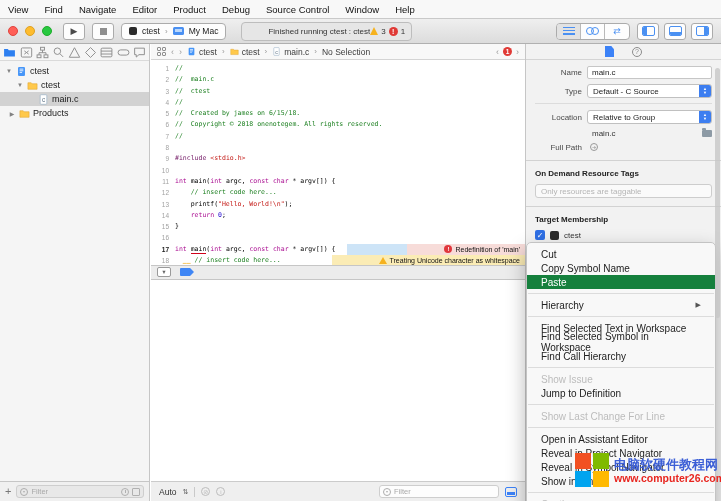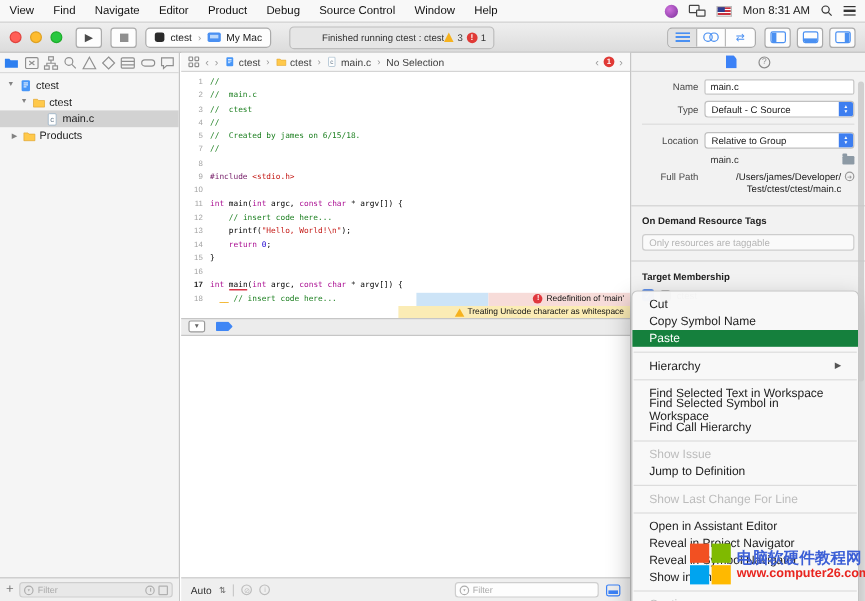--- a/index.html
+++ b/index.html
@@ -176,40 +176,20 @@
         <span class="mitem">Find</span>
         <span class="mitem">Navigate</span>
         <span class="mitem">Editor</span>
         <span class="mitem">Product</span>
         <span class="mitem">Debug</span>
         <span class="mitem">Source Control</span>
         <span class="mitem">Window</span>
         <span class="mitem">Help</span>
       </span>
     <span class="mb-spacer"></span>
-    <span class="mb-right">
-      <span class="appdot"></span>
-      <span class="displays">
-          <i class="d1"></i>
-          <i class="d2"></i>
-        </span>
-      <span class="flag"></span>
-      <span class="mclock">Mon 8:31 AM</span>
-      <span class="spot">
-        <svg width="10" height="10" viewBox="0 0 10 10">
-            <circle cx="4" cy="4" r="3" fill="none" stroke="#333" stroke-width="1"></circle>
-            <path d="M6.3 6.3L9 9" stroke="#333" stroke-width="1"></path>
-          </svg>
-      </span>
-      <span class="nclines">
-          <i></i>
-          <i></i>
-          <i></i>
-        </span>
-    </span>
   </div>
 
   <div class="toolbar">
     <span class="lights">
       <span class="dot r"></span>
       <span class="dot y"></span>
       <span class="dot g"></span>
     </span>
     <span class="tbtn">▶</span>
     <span class="tbtn stop">
@@ -446,20 +426,24 @@
         </div>
         <div class="cline">
           <span class="ln">4</span>
           <span class="ct"><span class="tk-c">//</span></span>
         </div>
         <div class="cline">
           <span class="ln">5</span>
           <span class="ct"><span class="tk-c">//  Created by james on 6/15/18.</span></span>
         </div>
         <div class="cline">
+          <span class="ln">6</span>
+          <span class="ct"><span class="tk-c">//  Copyright © 2018 onenotegem. All rights reserved.</span></span>
+        </div>
+        <div class="cline">
           <span class="ln">7</span>
           <span class="ct"><span class="tk-c">//</span></span>
         </div>
         <div class="cline">
           <span class="ln">8</span>
           <span class="ct"></span>
         </div>
         <div class="cline">
           <span class="ln">9</span>
           <span class="ct"><span class="tk-pp">#include</span><span> </span><span class="tk-s">&lt;stdio.h&gt;</span></span>
@@ -553,24 +537,20 @@
               <span>▼</span>
             </span>
         </span>
       </div>
       <div class="locfile">
         <span>main.c</span>
         <span class="minifolder"></span>
       </div>
       <div class="irow" style="align-items:flex-start">
         <span class="ilabel">Full Path</span>
-        <span class="fullpath">
-          <span>/Users/james/Developer/</span><br>
-          <span>Test/ctest/ctest/main.c</span>
-        </span>
         <span class="goico">➜</span>
       </div>
       <div class="sec-sep"></div>
       <div class="sec-title">On Demand Resource Tags</div>
       <div class="tagfield">
           <span>Only resources are taggable</span>
         </div>
       <div class="sec-sep"></div>
       <div class="sec-title">Target Membership</div>
       <div class="tmrow">

